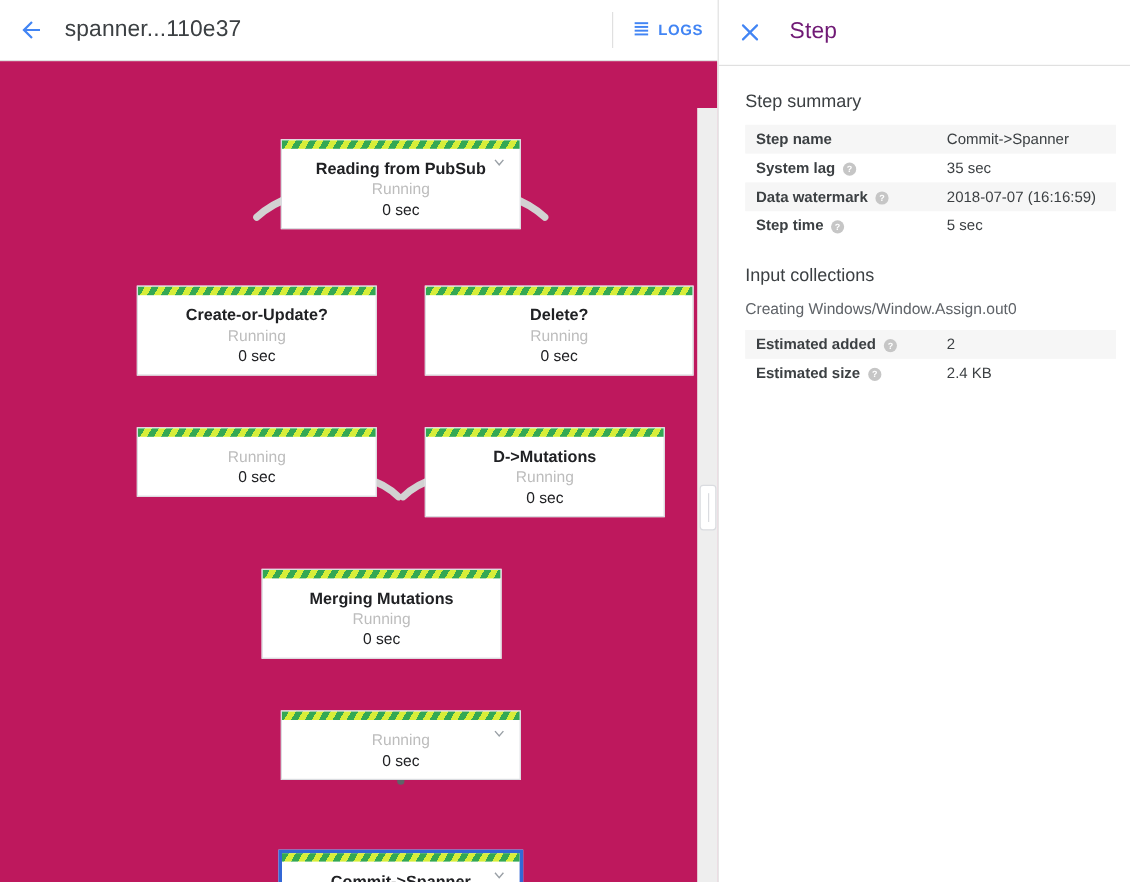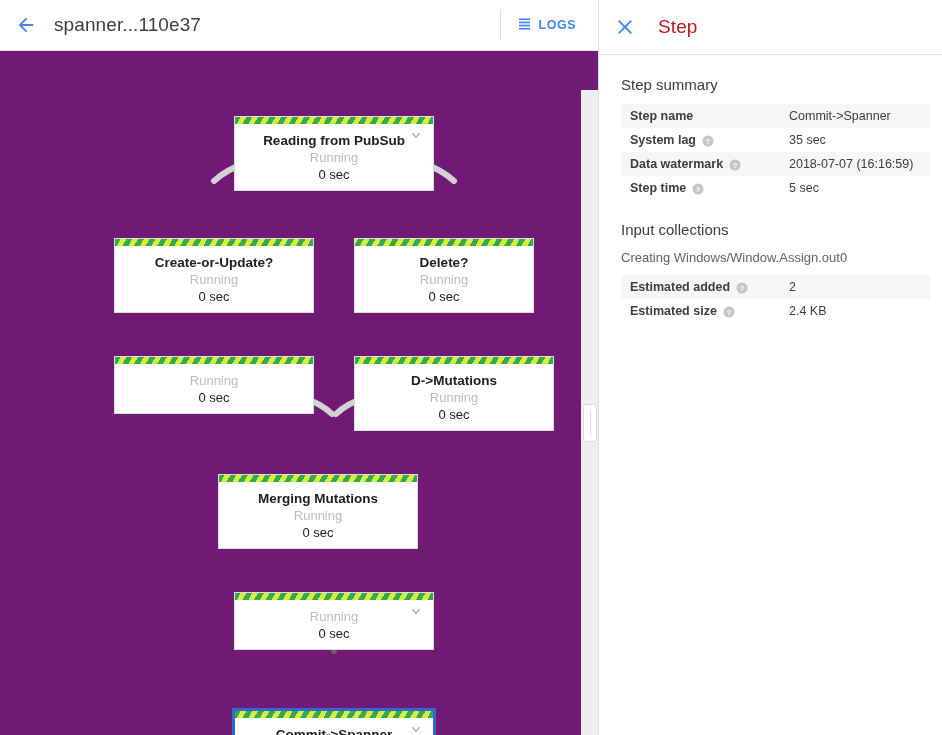--- a/index.html
+++ b/index.html
@@ -67,33 +67,33 @@
     margin-right: 16px;
   }
   .logs-btn {
     display: flex;
     align-items: center;
     gap: 7px;
     color: #4285f4;
     font-size: 12.5px;
     font-weight: bold;
     letter-spacing: 0.5px;
-    margin-right: 22px;
+    margin-right: 12px;
     cursor: pointer;
     white-space: nowrap;
   }
   .logs-icon { display: block; }
 
   
   .graph-canvas {
     position: relative;
     width: 598px;
     height: 684px;
     overflow: hidden;
-    background: #701a75;
+    background: #be185d;
   }
   .graph-svg {
     position: absolute;
     left: 0;
     top: 0;
   }
 
   .node {
     position: absolute;
     box-sizing: border-box;
@@ -199,21 +199,21 @@
     margin-left: 15px;
     margin-right: 22px;
     flex: 0 0 22px;
     display: flex;
     align-items: center;
     justify-content: center;
     cursor: pointer;
   }
   .panel-title {
     font-size: 19px;
-    color: #b91c1c;
+    color: #701a75;
     letter-spacing: 0.1px;
   }
 
   .panel-body {
     padding: 0;
   }
   .section-title {
     font-size: 15px;
     color: #3c4043;
     padding: 21px 0 10px 22px;
@@ -341,21 +341,21 @@
 
       <div class="node" style="left:114px; top:187px; width:200px;">
         <div class="node-stripe"></div>
         <div class="node-body">
           <div class="node-name">Create-or-Update?</div>
           <div class="node-status">Running</div>
           <div class="node-time">0 sec</div>
         </div>
       </div>
 
-      <div class="node" style="left:354px; top:187px; width:180px;">
+      <div class="node" style="left:354px; top:187px; width:224px;">
         <div class="node-stripe"></div>
         <div class="node-body">
           <div class="node-name">Delete?</div>
           <div class="node-status">Running</div>
           <div class="node-time">0 sec</div>
         </div>
       </div>
 
       <div class="node" style="left:114px; top:305px; width:200px;">
         <div class="node-stripe"></div>

